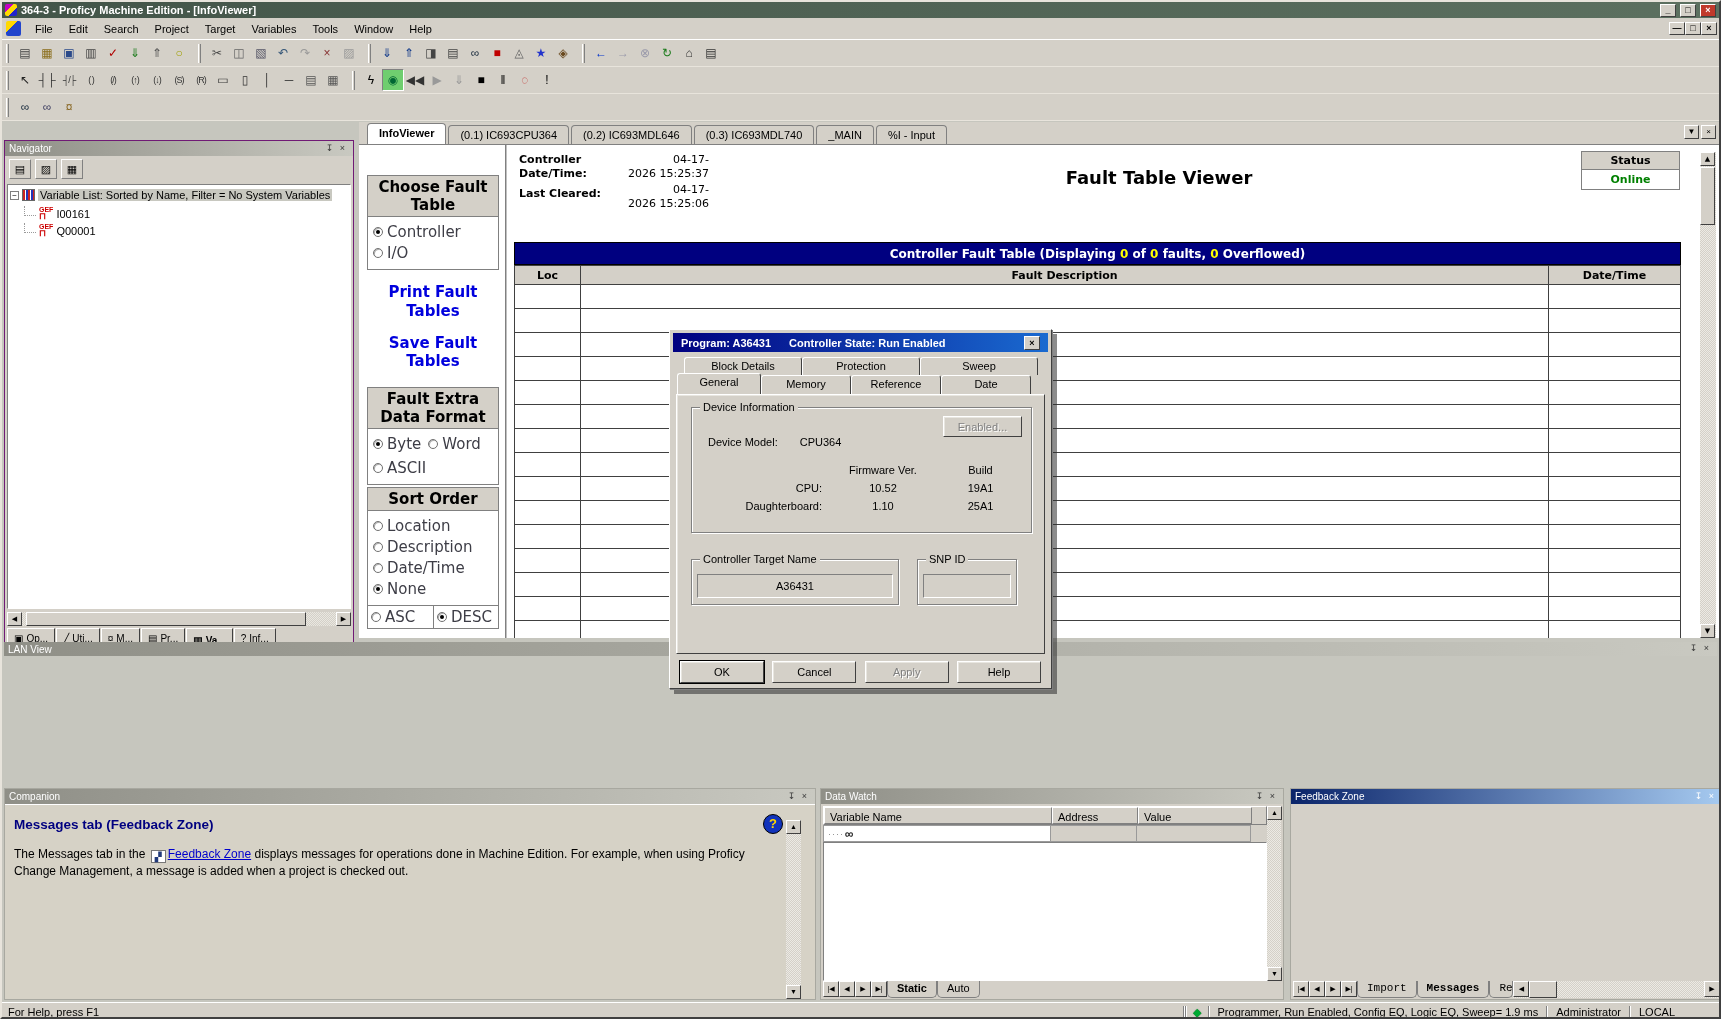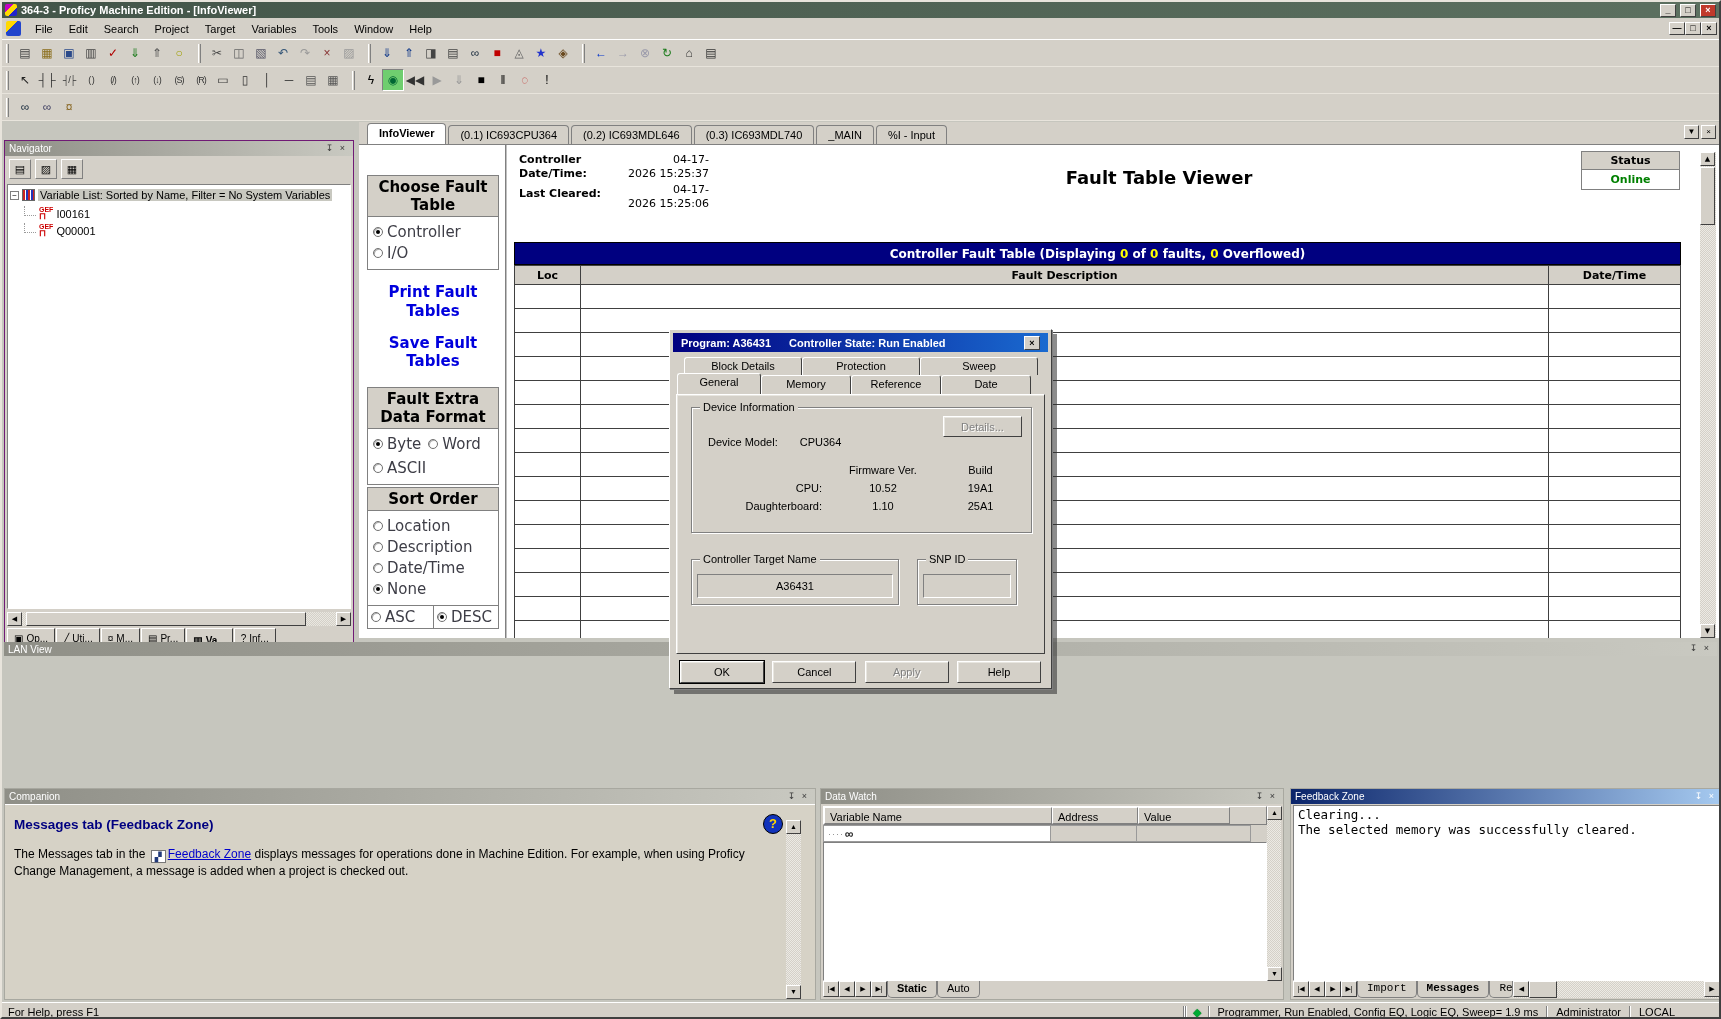--- a/index.html
+++ b/index.html
@@ -125,21 +125,21 @@
 .comp-doc-ico{display:inline-block;width:15px;height:13px;background:#fff;border:1px solid #777;color:#223a7a;font-size:9px;line-height:12px;text-align:center;vertical-align:-2px;margin:0 2px;}
 .complink{color:#0000cc;text-decoration:underline;cursor:pointer;}
 .comp-vsb{position:absolute;right:14px;top:15px;width:15px;bottom:0;background:repeating-conic-gradient(#d4d0c8 0 25%,#eceae4 0 50%) 0 0/2px 2px;}
 .comp-vsb .up{position:absolute;top:0;}.comp-vsb .dn{position:absolute;bottom:0;}
 
 #datawatch{left:818px;width:464px;}
 .dw-head{position:absolute;left:2px;top:17px;right:16px;height:19px;display:flex;}
 .dwcol{background:#d4d0c8;padding:3px 5px;white-space:nowrap;overflow:hidden;}
 .dwcol:nth-child(1){width:228px;flex:none;}
 .dwcol:nth-child(2){width:86px;flex:none;}
-.dwcol:nth-child(3){width:92px;flex:none;}
+.dwcol:nth-child(3){width:114px;flex:none;}
 .dw-row{position:absolute;left:2px;top:36px;right:16px;height:17px;display:flex;}
 .dw-row .c1{width:228px;background:#fff;border:1px solid #9a9a9a;display:flex;align-items:center;gap:1px;padding-left:4px;color:#333;}
 .dw-row .c2{width:86px;background:#d4d0c8;border:1px solid #9a9a9a;border-left:none;}
 .dw-row .c3{width:114px;background:#d4d0c8;border:1px solid #9a9a9a;border-left:none;}
 .dw-dots{color:#888;font-size:9px;letter-spacing:1px;}
 .dw-bino{font-weight:bold;font-size:12px;color:#222;}
 .dw-white{position:absolute;left:2px;top:53px;right:16px;bottom:18px;background:#fff;border:1px solid;border-color:#808080 #fff #fff #808080;}
 .dw-vsb{position:absolute;right:2px;top:17px;width:14px;bottom:18px;background:repeating-conic-gradient(#d4d0c8 0 25%,#eceae4 0 50%) 0 0/2px 2px;}
 .dw-vsb .up{position:absolute;top:0;}.dw-vsb .dn{position:absolute;bottom:0;}
 .panel-bottom{position:absolute;left:2px;right:2px;bottom:1px;height:17px;display:flex;align-items:stretch;background:#d4d0c8;}
@@ -653,24 +653,20 @@
       </div>
     </div>
 
     <div id="feedback" class="panel">
       <div class="caption active">
         <span>Feedback Zone</span>
         <span class="cap-sp"></span>
         <span class="capbtn">↧</span>
         <span class="capbtn">×</span>
       </div>
-      <div class="fz-body" id="fz-lines">
-          <div class="fzline">Clearing...</div>
-          <div class="fzline">The selected memory was successfully cleared.</div>
-        </div>
       <div class="panel-bottom">
         <span class="tabarrow">|◀</span>
         <span class="tabarrow">◀</span>
         <span class="tabarrow">▶</span>
         <span class="tabarrow">▶|</span>
         <span id="fz-tabs" style="display:flex;font-family:Liberation Mono, monospace;">
             <span class="btab">Import</span>
             <span class="btab active">Messages</span>
             <span class="btab clip">Re</span>
           </span>
@@ -696,21 +692,21 @@
         </div>
       <div class="dlg-tabs2" id="dlg-tabs2">
           <span class="dtab active">General</span>
           <span class="dtab">Memory</span>
           <span class="dtab">Reference</span>
           <span class="dtab">Date</span>
         </div>
       <div class="dlg-page">
         <div class="group g-devinfo">
           <span class="group-legend">Device Information</span>
-          <button class="dbtn details-btn">Details...</button>
+          <button class="dbtn details-btn">Enabled...</button>
           <div class="dev-row">
             <span>Device Model:</span>
             <span>CPU364</span>
           </div>
           <div class="fwgrid" id="fw-grid">
             <div class="fwc fwl"></div>
             <div class="fwc fwv">Firmware Ver.</div>
             <div class="fwc fwb">Build</div>
           <div class="fwc fwl">CPU:</div>
               <div class="fwc fwv">10.52</div>

